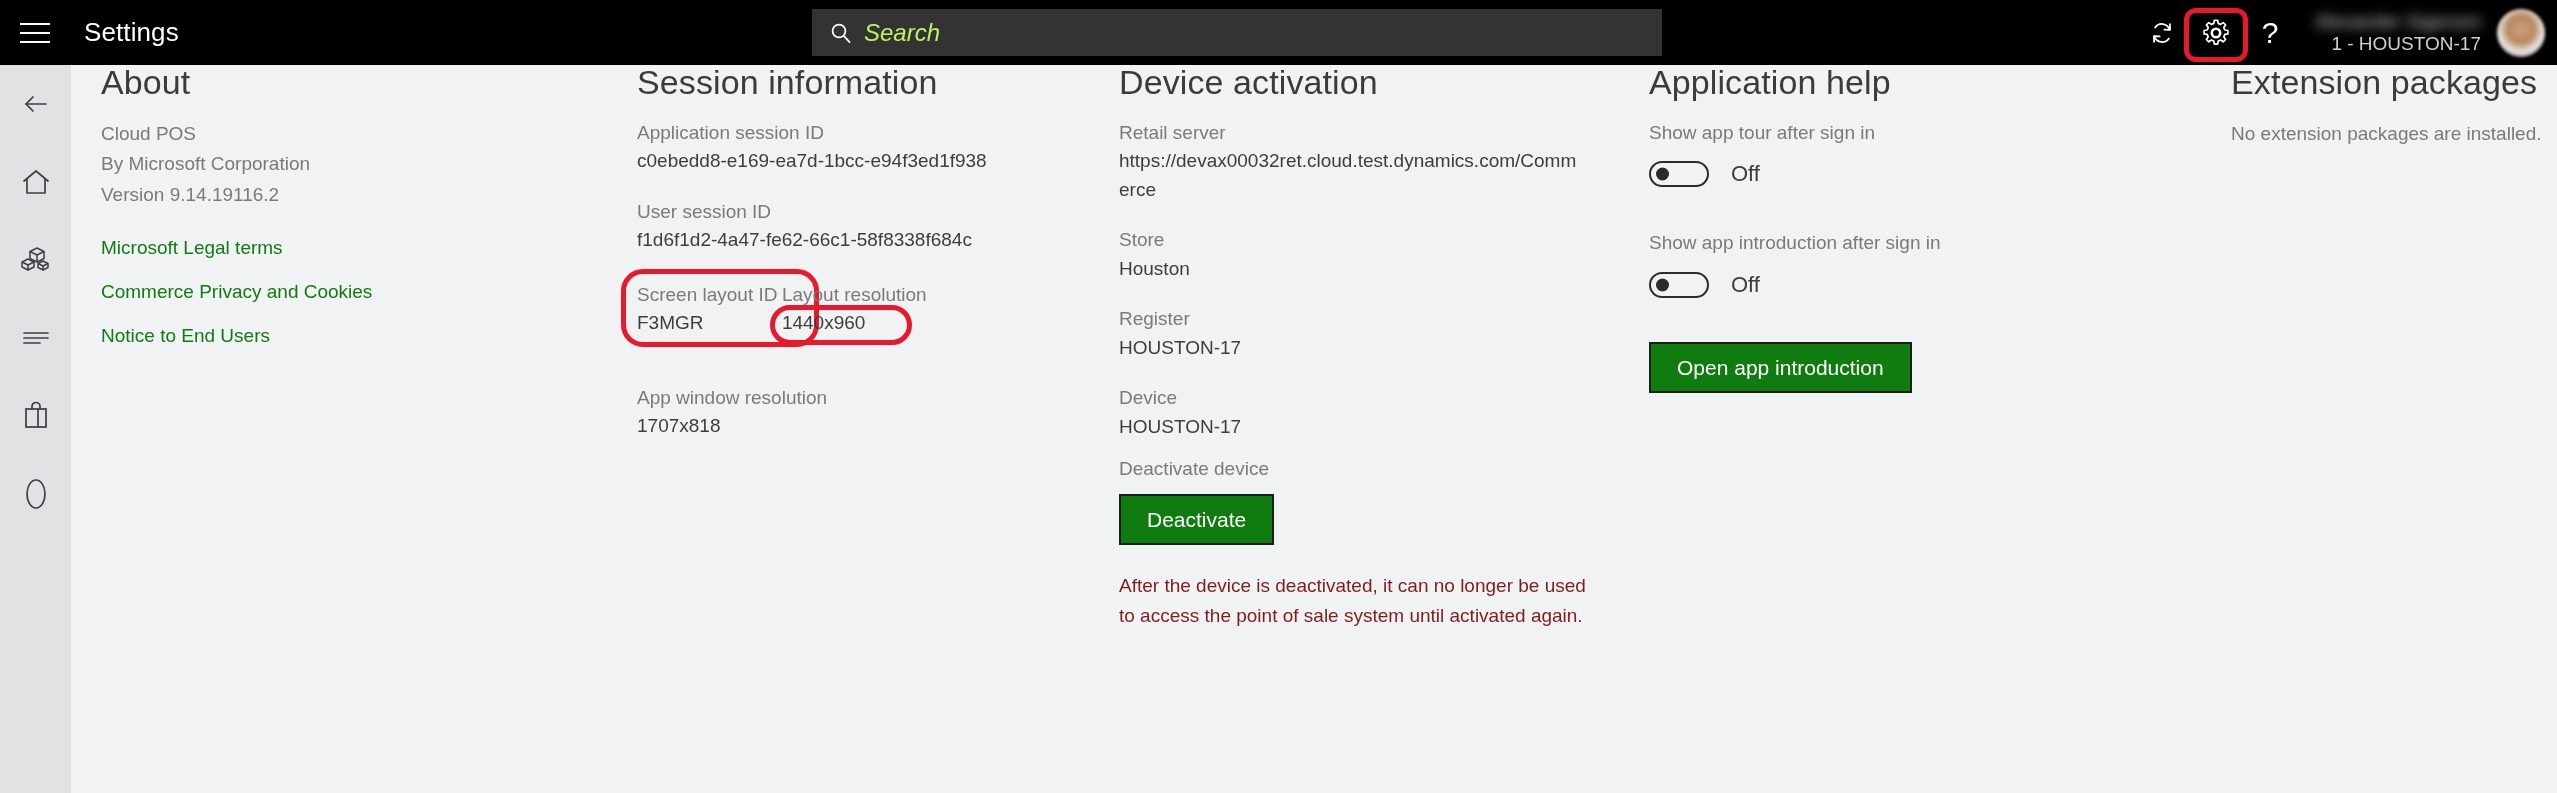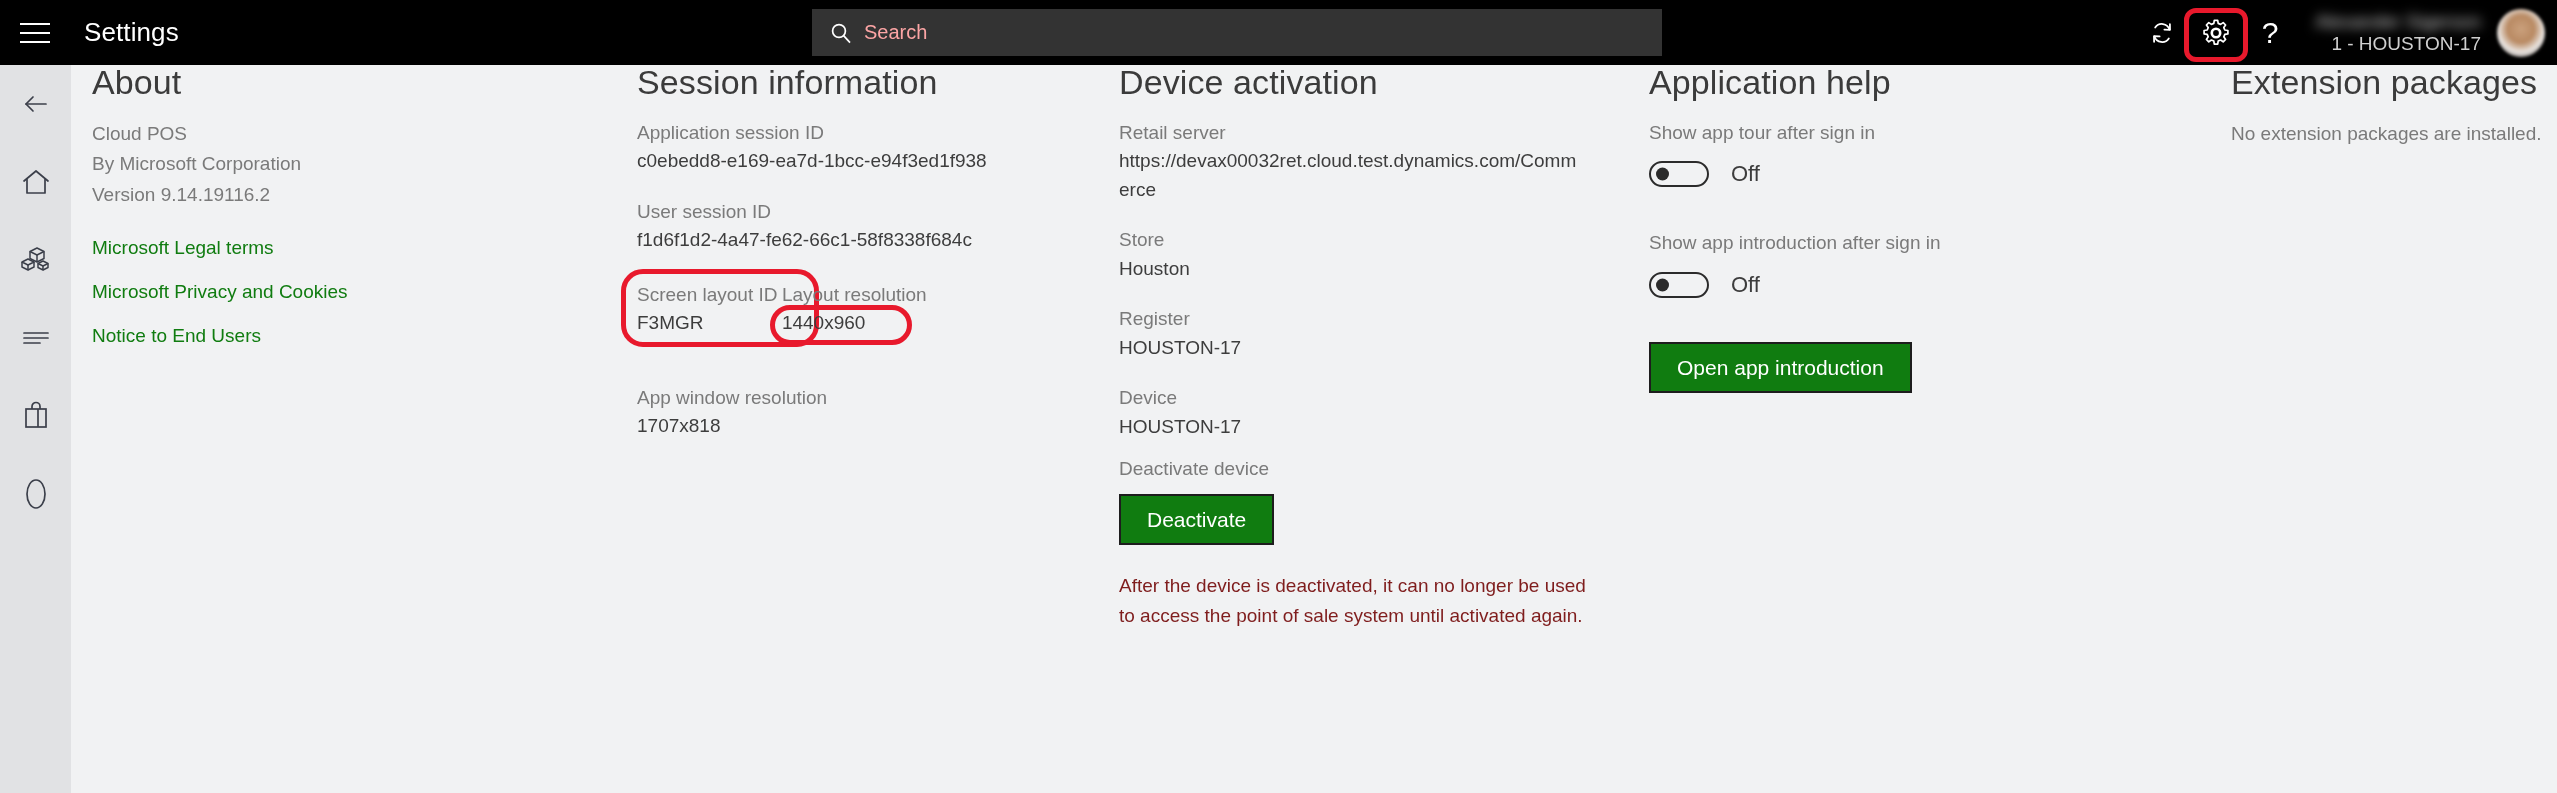--- a/index.html
+++ b/index.html
@@ -27,21 +27,21 @@
     margin-left: 14px; white-space: nowrap;
   }
 
   .search-wrap {
     position: absolute; left: 812px; top: 9px; width: 850px; height: 47px;
     background: #333333; display: flex; align-items: center; padding-left: 18px;
     cursor: text;
   }
   .search-icon { width: 22px; height: 22px; flex: 0 0 auto; }
   .search-placeholder {
-    color: #fca5a5; font-size: 20px; margin-left: 12px; white-space: nowrap;
+    color: #bef264; font-size: 24px; margin-left: 12px; white-space: nowrap; font-style: italic;
   }
 
   .topbar-right {
     position: absolute; right: 0; top: 0; height: 65px;
     display: flex; align-items: center;
   }
   .tb-icon {
     width: 54px; height: 54px; display: flex; align-items: center; justify-content: center;
     color: #ffffff; cursor: pointer; position: relative;
   }
@@ -217,27 +217,27 @@
     </div>
     <div class="rail-item">
       <svg width="26" height="40" viewBox="0 0 26 40" fill="none">
         <ellipse cx="13" cy="20" rx="9" ry="14" stroke="#3b3f4a" stroke-width="1.7"></ellipse>
       </svg>
     </div>
   </div>
 
   <div class="content">
 
-    <div class="col" style="left:21px; width:470px;">
+    <div class="col" style="left:30px; width:470px;">
       <div class="col-title">About</div>
       <div class="meta-line">Cloud POS</div>
       <div class="meta-line">By Microsoft Corporation</div>
       <div class="meta-line" style="margin-bottom:26px;">Version 9.14.19116.2</div>
       <a class="link">Microsoft Legal terms</a>
-      <a class="link">Microsoft Privacy and Cookies</a>
+      <a class="link">Commerce Privacy and Cookies</a>
       <a class="link">Notice to End Users</a>
     </div>
 
     <div class="col" style="left:566px; width:490px;">
       <div class="col-title">Session information</div>
 
       <div class="field">
         <div class="field-label">Application session ID</div>
         <div class="field-value">c0ebedd8-e169-ea7d-1bcc-e94f3ed1f938</div>
       </div>

